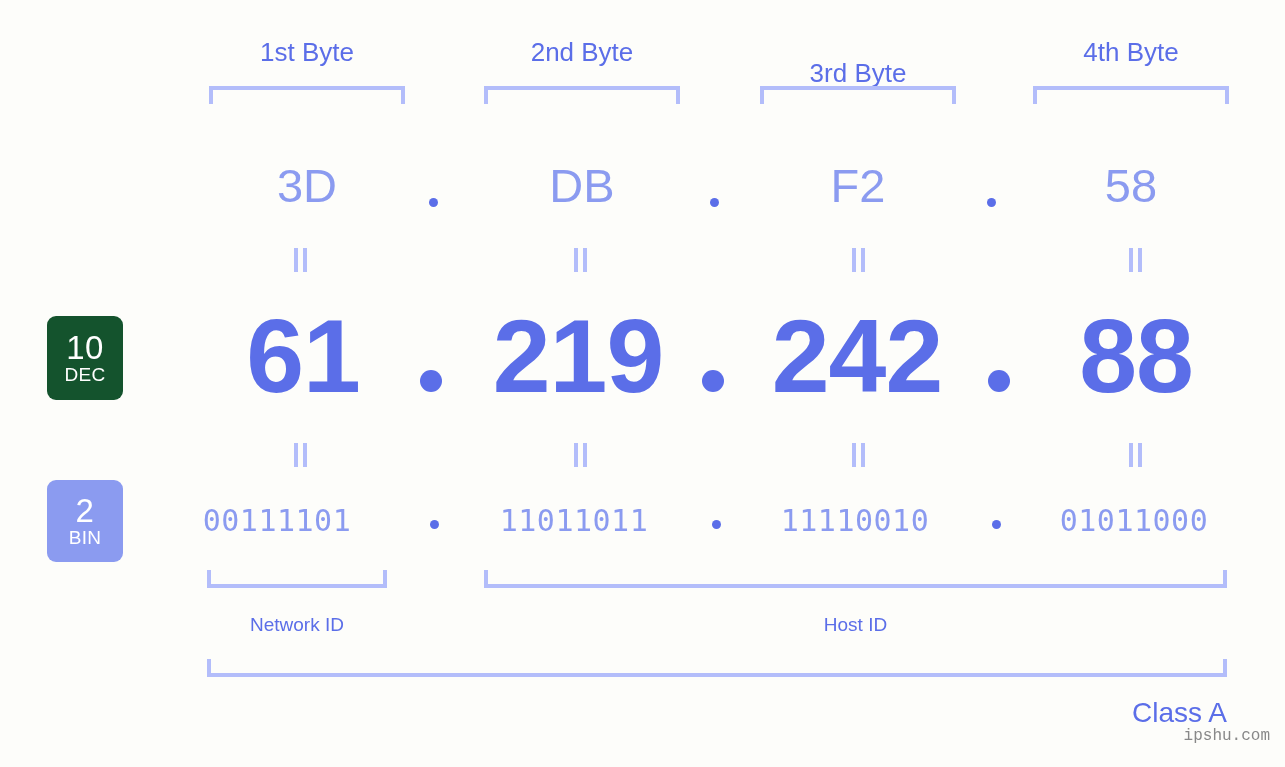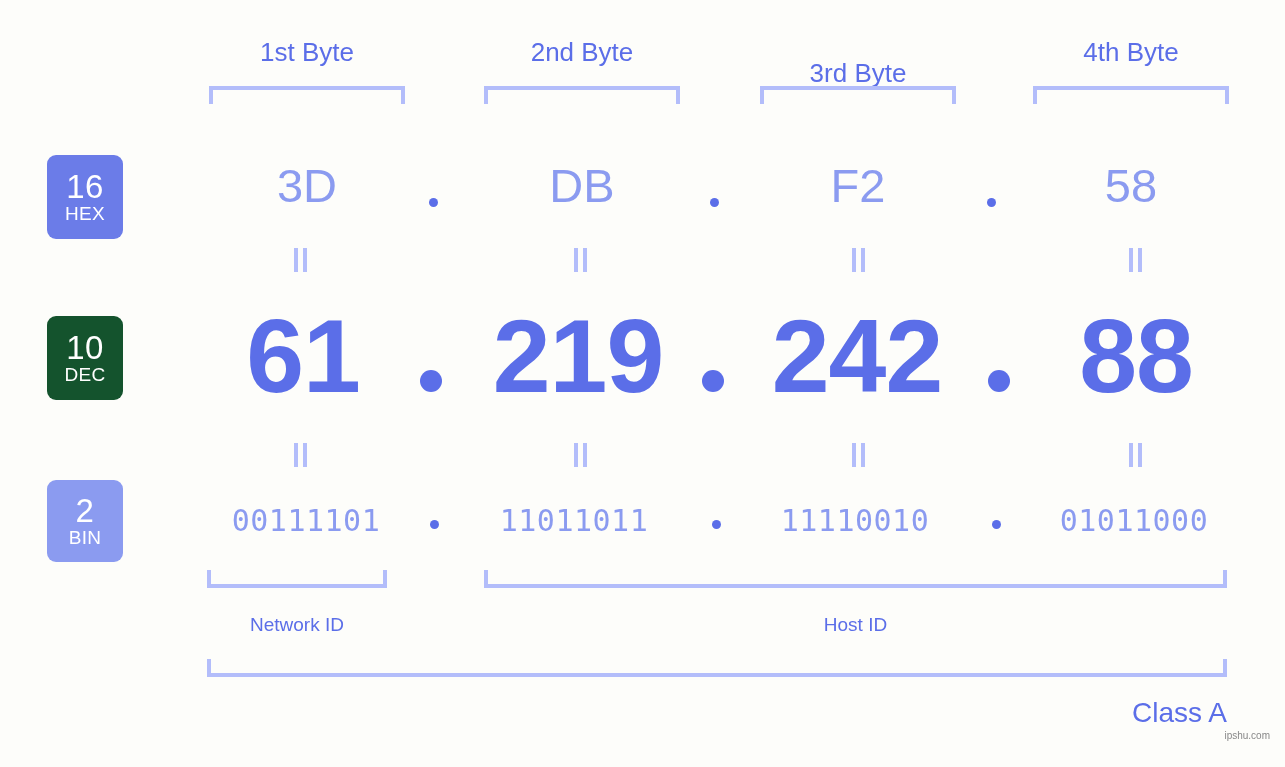--- a/index.html
+++ b/index.html
@@ -156,24 +156,24 @@
     color: #5b6ee8;
     font-family: "Liberation Sans", sans-serif;
     white-space: nowrap;
   }
 
   
   .watermark {
     position: absolute;
     right: 15px;
     bottom: 22px;
-    font-size: 10px;
+    font-size: 16px;
     line-height: 18px;
     color: #888888;
-    font-family: Liberation Sans, sans-serif;
+    font-family: Liberation Mono, monospace;
     letter-spacing: 0px;
   }
 </style>
 </head>
 <body>
 
 <div id="stage">
 
   <div class="byte-header" style="left:209px; width:196px;">
     <span>1st Byte</span>
@@ -186,24 +186,20 @@
   </div>
   <div class="byte-header" style="left:1033px; width:196px;">
     <span>4th Byte</span>
   </div>
 
   <div class="bracket bracket-down" style="left:209px; top:86px; width:196px;"></div>
   <div class="bracket bracket-down" style="left:484px; top:86px; width:196px;"></div>
   <div class="bracket bracket-down" style="left:760px; top:86px; width:196px;"></div>
   <div class="bracket bracket-down" style="left:1033px; top:86px; width:196px;"></div>
 
-  <div class="badge" style="top:155px; height:84px; background:#6b7ce8;">
-    <span class="num">16</span>
-    <span class="nm">HEX</span>
-  </div>
 
   <div class="cell hex-val" style="left:209px; top:156px; width:196px;">
     <span>3D</span>
   </div>
   <div class="cell hex-val" style="left:484px; top:156px; width:196px;">
     <span>DB</span>
   </div>
   <div class="cell hex-val" style="left:760px; top:156px; width:196px;">
     <span>F2</span>
   </div>
@@ -269,21 +265,21 @@
   <div class="eqmark" style="left:1128px; top:443px;">
       <i></i>
       <i></i>
     </div>
 
   <div class="badge" style="top:480px; height:82px; background:#8b9bf0;">
     <span class="num">2</span>
     <span class="nm">BIN</span>
   </div>
 
-  <div class="cell bin-val" style="left:208px; top:501px; width:196px;">
+  <div class="cell bin-val" style="left:179px; top:501px; width:196px;">
     <span>00111101</span>
   </div>
   <div class="cell bin-val" style="left:476px; top:501px; width:196px;">
     <span>11011011</span>
   </div>
   <div class="cell bin-val" style="left:757px; top:501px; width:196px;">
     <span>11110010</span>
   </div>
   <div class="cell bin-val" style="left:1036px; top:501px; width:196px;">
     <span>01011000</span>

